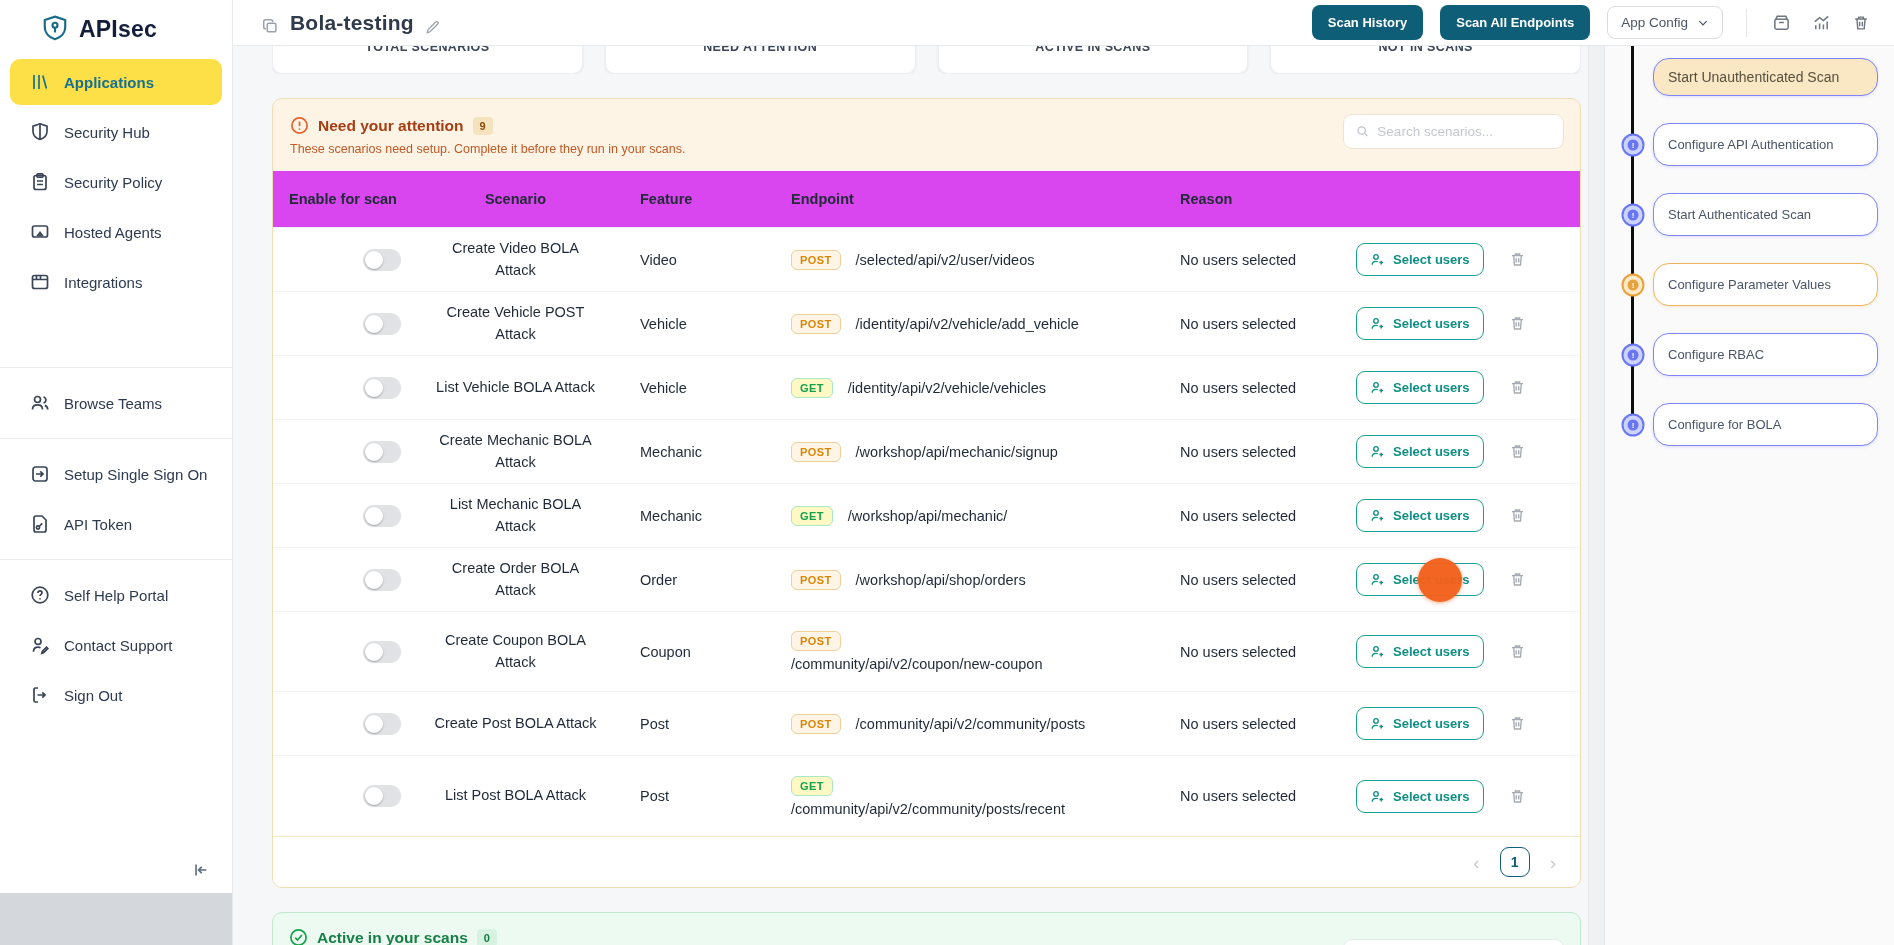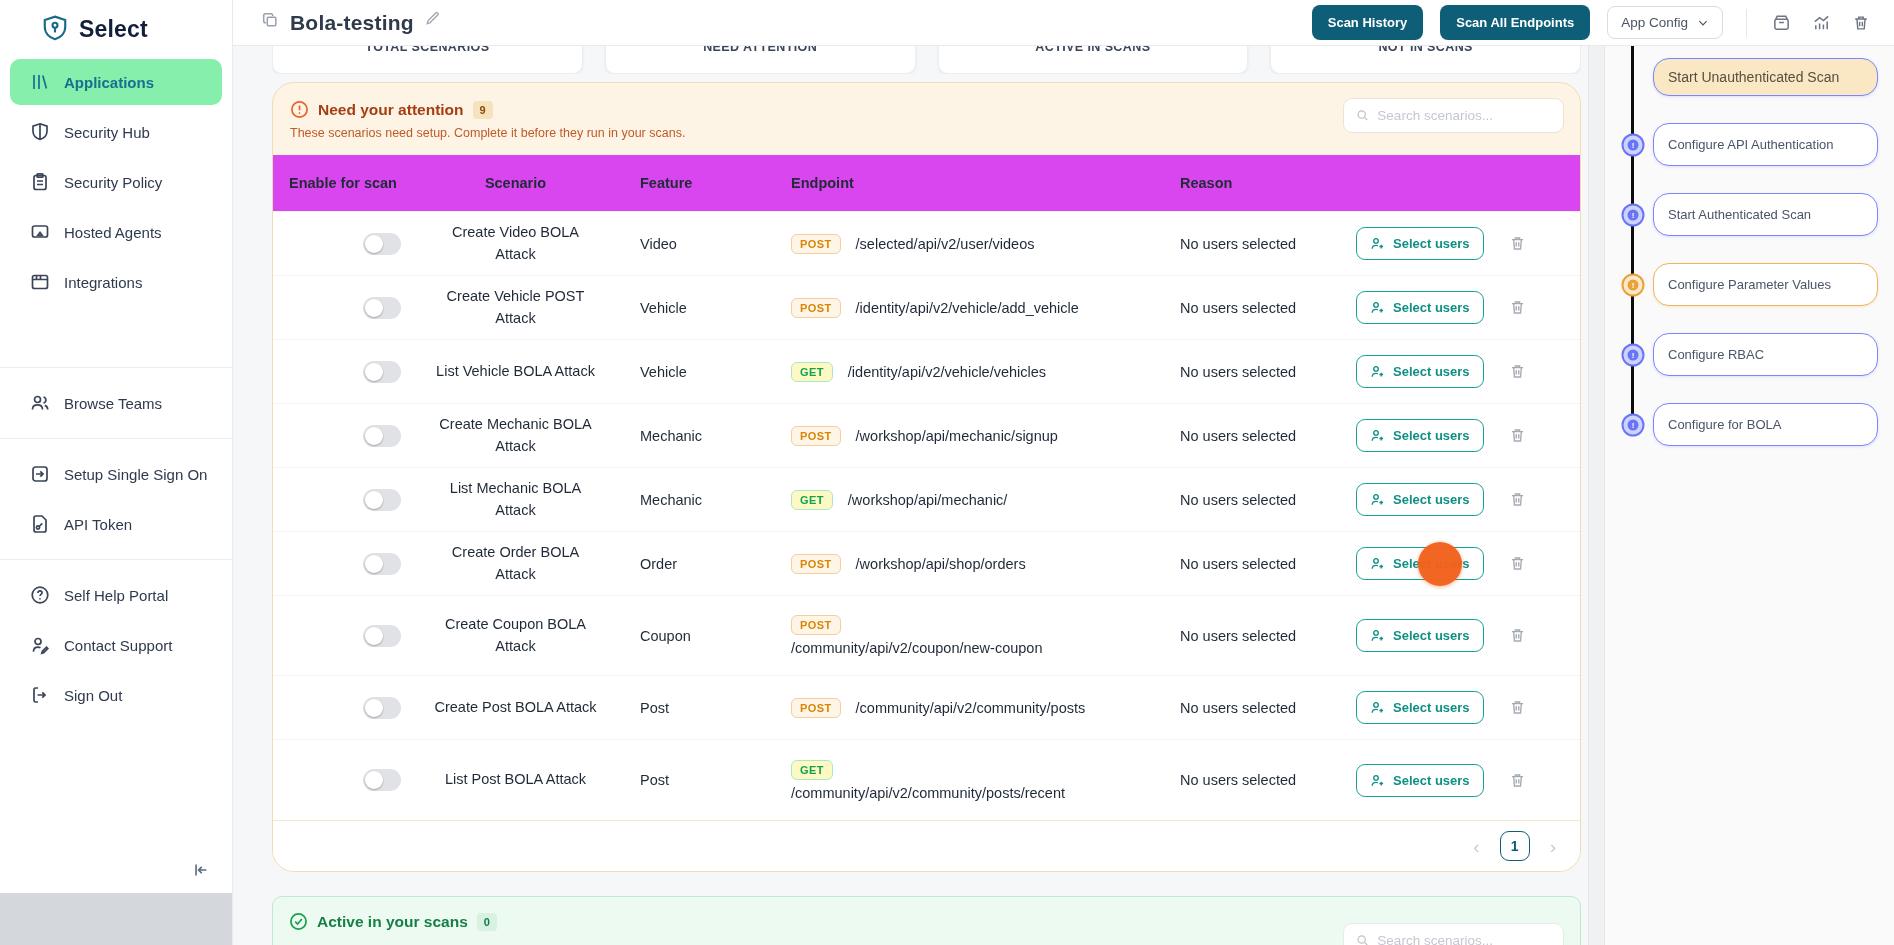--- a/index.html
+++ b/index.html
@@ -8,34 +8,34 @@
   svg { display:block; }
 
   
   .sidebar { width:233px; background:#fff; border-right:1px solid #E7EAEE; position:relative; flex:0 0 233px; }
   .logo { display:flex; align-items:center; gap:11px; padding:15px 0 12px 42px; }
   .logo-shield { color:#176B87; }
   .logo-text { font-size:23px; font-weight:800; color:#131F3A; letter-spacing:.2px; }
   .side-item { display:flex; align-items:center; gap:14px; margin:4px 10px; padding:13px 12px 13px 20px;
                border-radius:10px; font-size:15px; color:#2E3A4E; cursor:pointer; }
   .side-item svg { color:#3A4557; flex:0 0 auto; }
-  .side-item.active { background:#86efac; color:#17708F; font-weight:700;text-align:right; }
+  .side-item.active { background:#fde047; color:#17708F; font-weight:700;text-align:right; }
   .side-item.active svg { color:#17708F; }
   .side-divider { height:1px; background:#EAECEF; margin:12px 0; }
   .side-spacer { height:46px; }
   .collapse-btn { position:absolute; right:22px; bottom:66px; color:#5B6B7F; cursor:pointer; }
   .side-bottom { position:absolute; left:0; right:0; bottom:0; height:52px; background:#D4D8DD; }
 
   
   .workspace { flex:1; display:flex; flex-direction:column; min-width:0; }
 
   
   .topbar { height:46px; background:#fff; border-bottom:1px solid #E7EAEE; display:flex; align-items:center;
             padding:0 22px 0 28px; flex:0 0 46px; }
-  .title-group { display:flex; align-items:flex-start; gap:11px; }
+  .title-group { display:flex; align-items:flex-end; gap:11px; }
   .copy-ic, .edit-ic { color:#9AA1AC; cursor:pointer; }
   .page-title { font-size:21px; font-weight:700; color:#2F3A4A; letter-spacing:.2px; }
   .top-actions { margin-left:auto; display:flex; align-items:center; gap:17px; }
   .btn-primary { background:#0F5E78; color:#fff; border:none; border-radius:8px; font-family:inherit;
                  font-size:13px; font-weight:700; padding:10px 16px; cursor:pointer; }
   .btn-outline { background:#fff; border:1px solid #D8DCE2; border-radius:8px; color:#4B5563; font-family:inherit;
                  font-size:13.5px; padding:8px 13px; display:flex; align-items:center; gap:9px; cursor:pointer; }
   .top-vdiv { width:1px; height:28px; background:#E5E7EB; margin:0 6px; }
   .icon-btn { color:#6F7680; background:none; border:none; cursor:pointer; padding:2px; }
 
@@ -46,21 +46,21 @@
 
   
   .stats-clip { height:28px; overflow:hidden; position:relative; }
   .stats-row { position:absolute; top:-34px; left:0; right:0; display:flex; gap:22px; }
   .stat-card { flex:1; height:62px; background:#fff; border:1px solid #ECEEF1; border-radius:10px;
                box-shadow:0 1px 3px rgba(16,24,40,.07); position:relative; cursor:pointer; }
   .stat-label { position:absolute; top:27px; left:0; right:0; text-align:center; font-size:12.5px;
                 font-weight:700; letter-spacing:.4px; color:#3D4757; }
 
   
-  .att-panel { margin-top:8px; background:#FDF4E6; border:1px solid #F2DCB3; border-radius:22px; overflow:hidden; }
+  .att-panel { margin-top:24px; background:#FDF4E6; border:1px solid #F2DCB3; border-radius:10px; overflow:hidden; }
   .att-head { position:relative; padding:17px 18px 15px 17px; }
   .att-title-row { display:flex; align-items:center; gap:9px; }
   .warn-ic { color:#E8642C; }
   .att-title { font-size:15.5px; font-weight:700; color:#A63E12; }
   .att-count { background:#F5E3BE; color:#8C4A0B; font-size:11px; font-weight:700; padding:3px 7px; border-radius:4px; }
   .att-sub { margin-top:7px; font-size:12.5px; color:#C05A26; }
   .search-box { position:absolute; right:16px; top:15px; display:flex; align-items:center; gap:8px; background:#fff;
                 border:1px solid #EDE3D2; border-radius:9px; height:35px; width:221px; padding:0 12px; color:#BCC1CA; }
   .search-box input { border:none; outline:none; font-family:inherit; font-size:13.5px; width:100%; color:#374151; background:transparent; }
   .search-box input::placeholder { color:#C3C8D0; }
@@ -131,21 +131,21 @@
 
 <aside class="sidebar">
   <div class="logo">
     <span class="logo-shield">
       <svg width="26" height="28" viewBox="0 0 24 26" fill="none" stroke="currentColor" stroke-width="2">
         <path d="M12 1.5l9.5 3.2v6.2c0 5.8-4.2 10-9.5 11.6C6.7 20.9 2.5 16.7 2.5 10.9V4.7L12 1.5z"></path>
         <circle cx="12" cy="9.5" r="2.3"></circle>
           <path d="M12 11.8v4.4"></path>
       </svg>
     </span>
-    <span class="logo-text">Select</span>
+    <span class="logo-text">APIsec</span>
   </div>
 
   <div class="side-item active">
     <svg width="20" height="20" viewBox="0 0 20 20" fill="none" stroke="currentColor" stroke-width="1.7">
         <path d="M4 3v14M9 3v14M12.8 3.6l3.6 13"></path>
       </svg>
     <span>Applications</span>
   </div>
   <div class="side-item">
     <svg width="20" height="20" viewBox="0 0 20 20" fill="none" stroke="currentColor" stroke-width="1.7">

